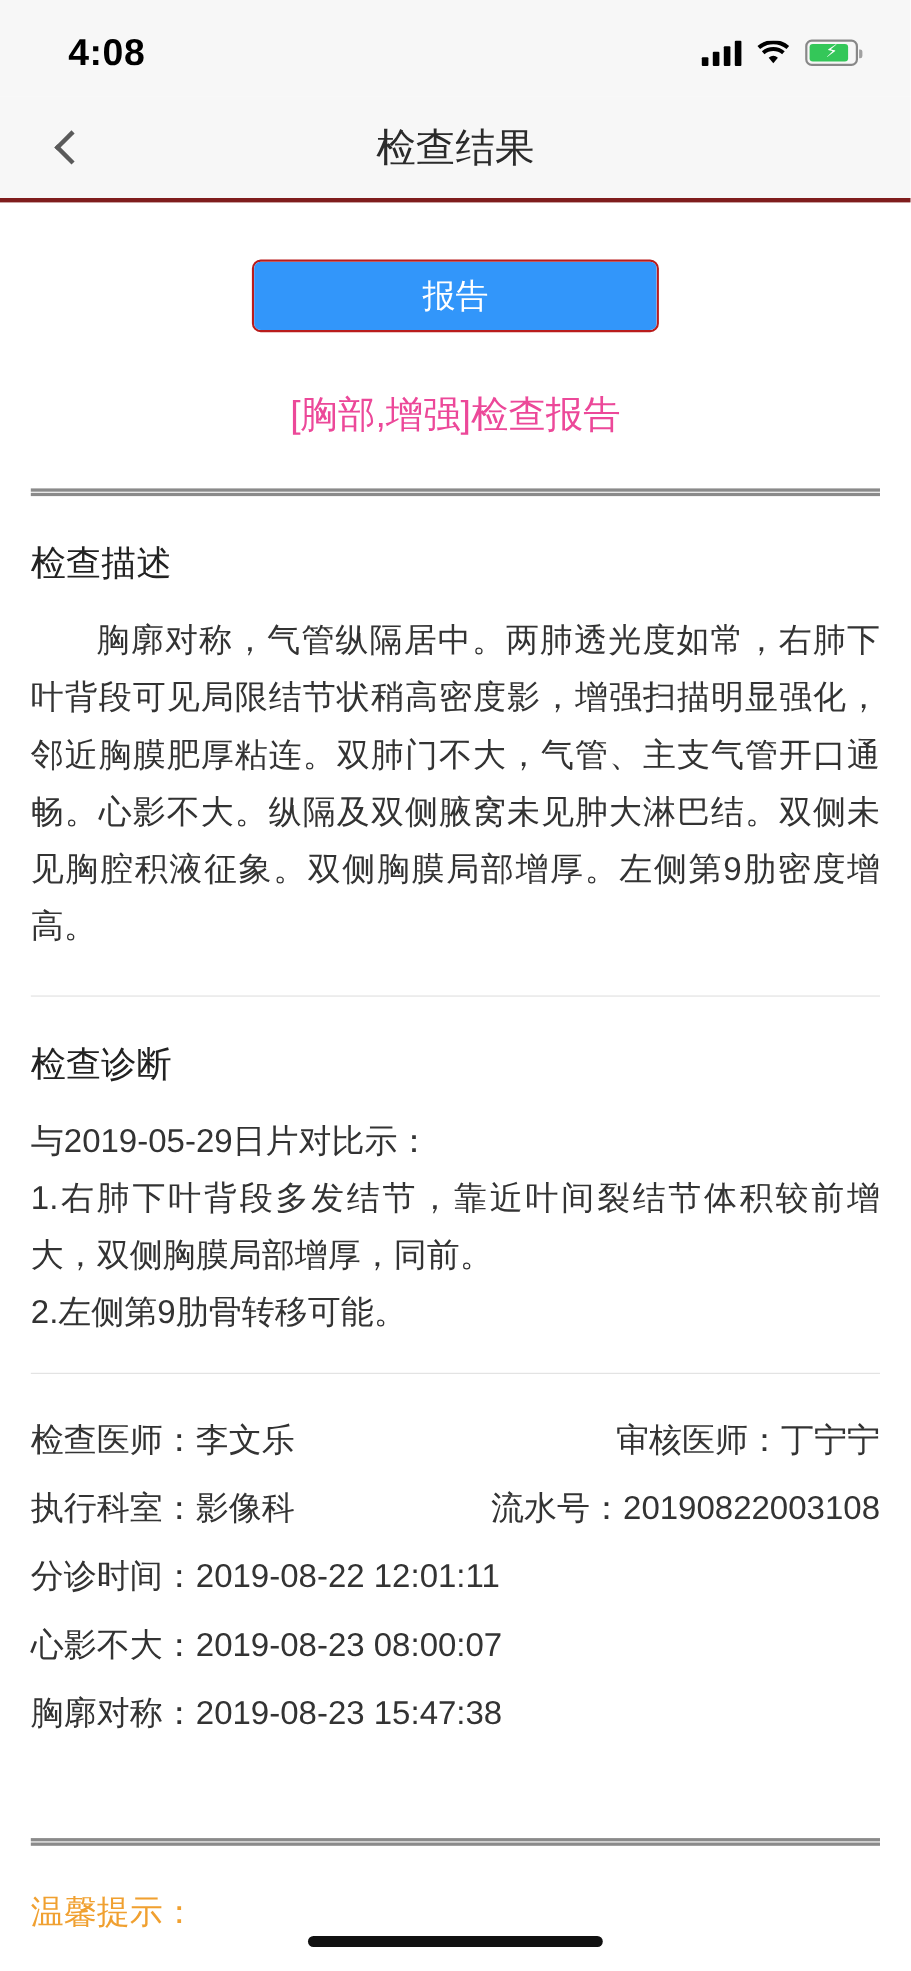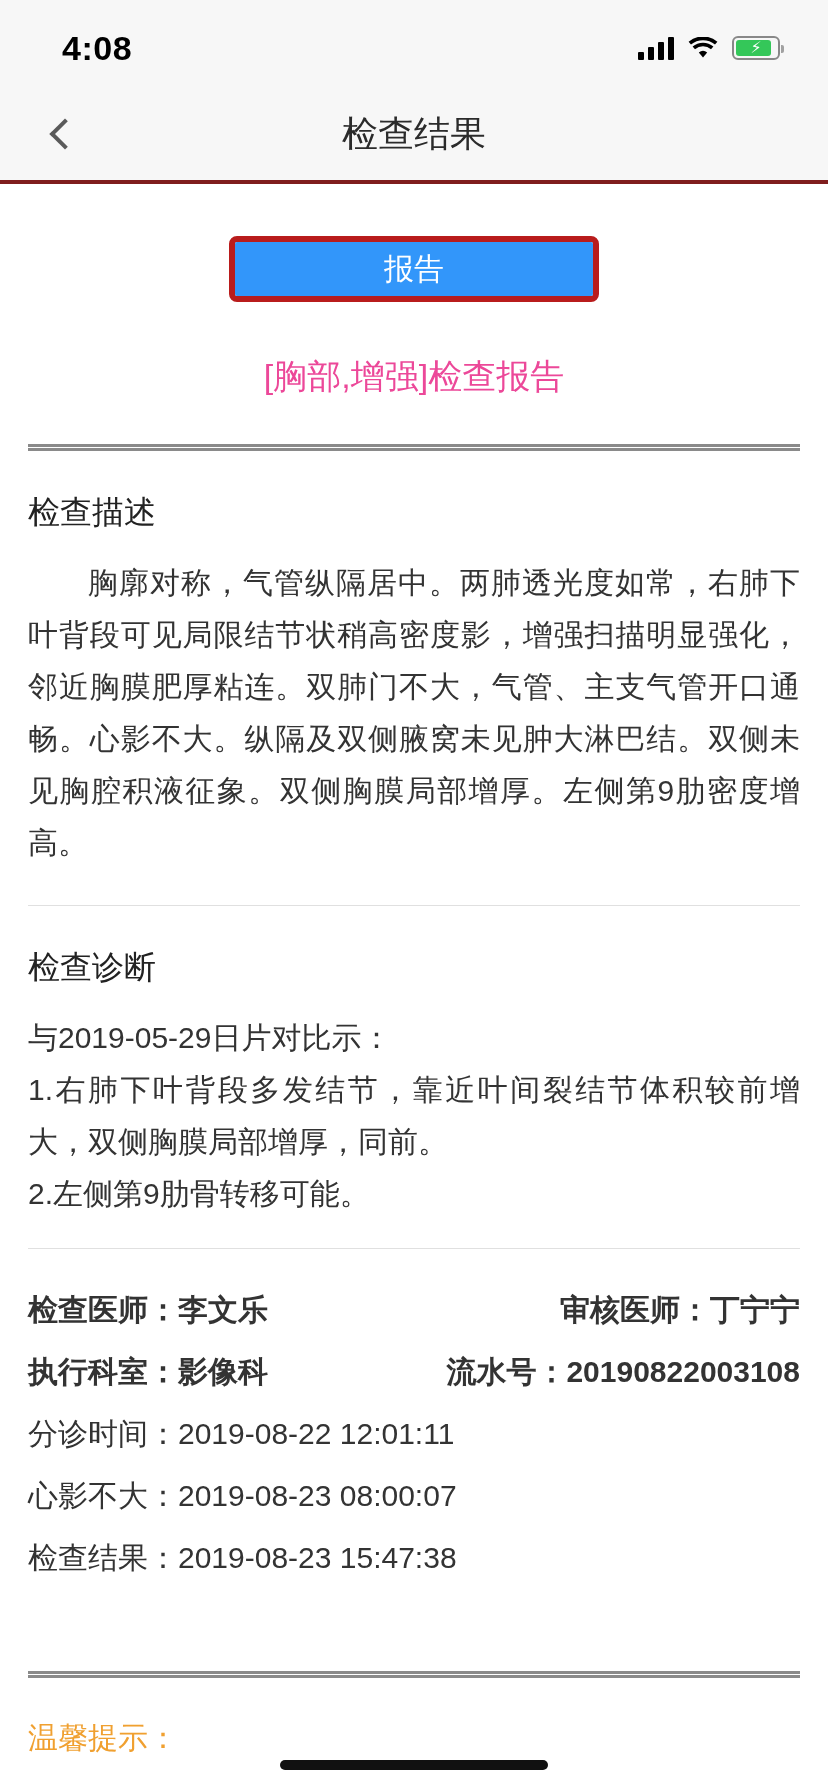--- a/index.html
+++ b/index.html
@@ -111,21 +111,21 @@
   
   .seg-wrap {
     display: flex;
     justify-content: center;
     padding-top: 52px;
   }
   .segmented {
     display: flex;
     width: 370px;
     height: 66px;
-    border: 6px solid #b91c1c;
+    border: 2px solid #b91c1c;
     border-radius: 8px;
     overflow: hidden;
   }
   .seg-item {
     flex: 1;
     display: flex;
     align-items: center;
     justify-content: center;
     font-size: 30px;
     color: #3296fa;
@@ -184,21 +184,20 @@
     padding: 30px 28px 10px 28px;
   }
   .meta-row {
     display: flex;
     font-size: 30px;
     color: #333;
     line-height: 62px;
   }
   .meta-row.two {
     justify-content: space-between;
-    font-weight: bold;
   }
   .meta-cell { white-space: nowrap; }
   .meta-label { color: #333; }
   .meta-value { color: #333; }
 
   
   .tips {
     padding: 0 28px;
   }
   .tips-title {
@@ -304,21 +303,21 @@
         <span class="meta-label">分诊时间：</span><span class="meta-value">2019-08-22 12:01:11</span>
       </div>
     </div>
     <div class="meta-row">
       <div class="meta-cell">
         <span class="meta-label">心影不大：</span><span class="meta-value">2019-08-23 08:00:07</span>
       </div>
     </div>
     <div class="meta-row">
       <div class="meta-cell">
-        <span class="meta-label">检查结果：</span><span class="meta-value">2019-08-23 15:47:38</span>
+        <span class="meta-label">胸廓对称：</span><span class="meta-value">2019-08-23 15:47:38</span>
       </div>
     </div>
   </div>
 
   <div class="gap-28"></div>
   <div class="hr-double"></div>
 
   <div class="tips">
     <div class="tips-title">温馨提示：</div>
 

